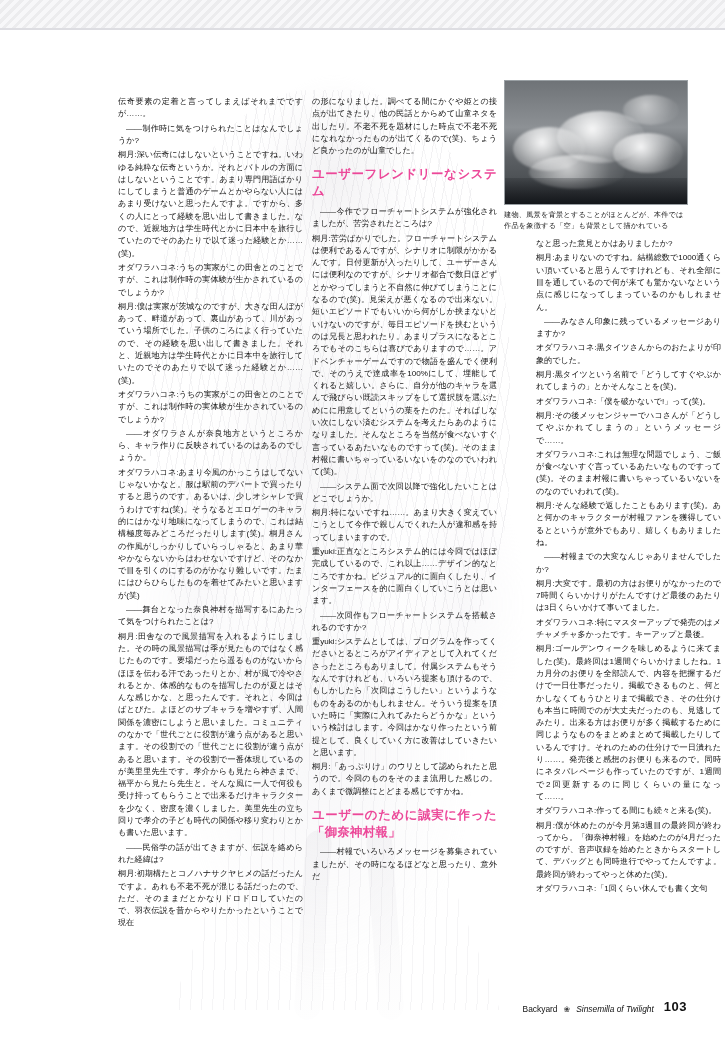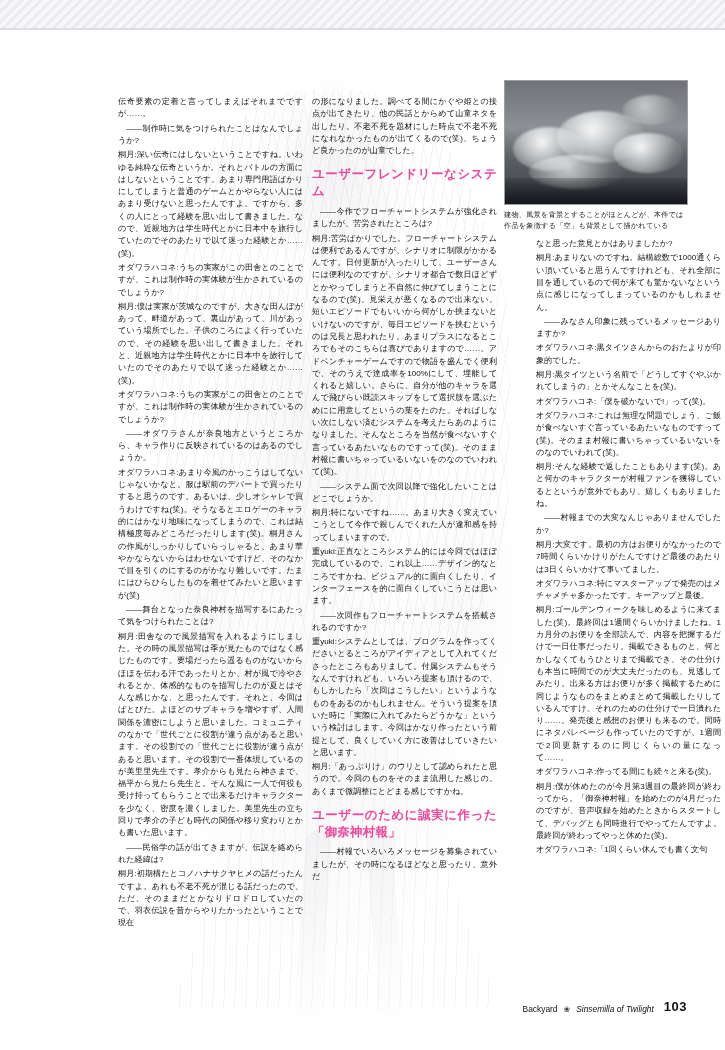--- a/index.html
+++ b/index.html
@@ -225,20 +225,21 @@
       <h2 class="sect">ユーザーのために誠実に作った「御奈神村報」</h2>
       <p class="ind">——村報でいろいろメッセージを募集されていましたが、その時になるほどなと思ったり、意外だ</p>
     </div>
   <div class="col col3">
       <p>なと思った意見とかはありましたか?</p>
       <p>桐月:あまりないのですね。結構総数で1000通くらい頂いていると思うんですけれども、それ全部に目を通しているので何が来ても驚かないなという点に感じになってしまっているのかもしれません。</p>
       <p class="ind">——みなさん印象に残っているメッセージありますか?</p>
       <p>オダワラハコネ:黒タイツさんからのおたよりが印象的でした。</p>
       <p>桐月:黒タイツという名前で「どうしてすぐやぶかれてしまうの」とかそんなことを(笑)。</p>
       <p>オダワラハコネ:「僕を破かないで!」って(笑)。</p>
+      <p>桐月:その後メッセンジャーでハコさんが「どうしてやぶかれてしまうの」というメッセージで……。</p>
       <p>オダワラハコネ:これは無理な問題でしょう、ご飯が食べないすぐ言っているあたいなものですって(笑)。そのまま村報に書いちゃっているいないをのなのでいわれて(笑)。</p>
       <p>桐月:そんな経験で返したこともあります(笑)。あと何かのキャラクターが村報ファンを獲得しているとというが意外でもあり、嬉しくもありましたね。</p>
       <p class="ind">——村報までの大変なんじゃありませんでしたか?</p>
       <p>桐月:大変です。最初の方はお便りがなかったので7時間くらいかけりがたんですけど最後のあたりは3日くらいかけて事いてました。</p>
       <p>オダワラハコネ:特にマスターアップで発売のはメチャメチャ多かったです。キーアップと最後。</p>
       <p>桐月:ゴールデンウィークを味しめるように来てました(笑)。最終回は1週間ぐらいかけましたね。1カ月分のお便りを全部読んで、内容を把握するだけで一日仕事だったり。掲載できるものと、何とかしなくてもうひとりまで掲載でき、その仕分けも本当に時間でのが大丈夫だったのも、見逃してみたり。出来る方はお便りが多く掲載するために同じようなものをまとめまとめて掲載したりしているんですけ。それのための仕分けで一日潰れたり……。発売後と感想のお便りも来るので。同時にネタバレページも作っていたのですが、1週間で2回更新するのに同じくらいの量になって……。</p>
       <p>オダワラハコネ:作ってる間にも続々と来る(笑)。</p>
       <p>桐月:僕が休めたのが今月第3週目の最終回が終わってから。「御奈神村報」を始めたのが4月だったのですが、音声収録を始めたときからスタートして、デバッグとも同時進行でやってたんですよ。最終回が終わってやっと休めた(笑)。</p>
       <p>オダワラハコネ:「1回くらい休んでも書く文句</p>
     </div>

